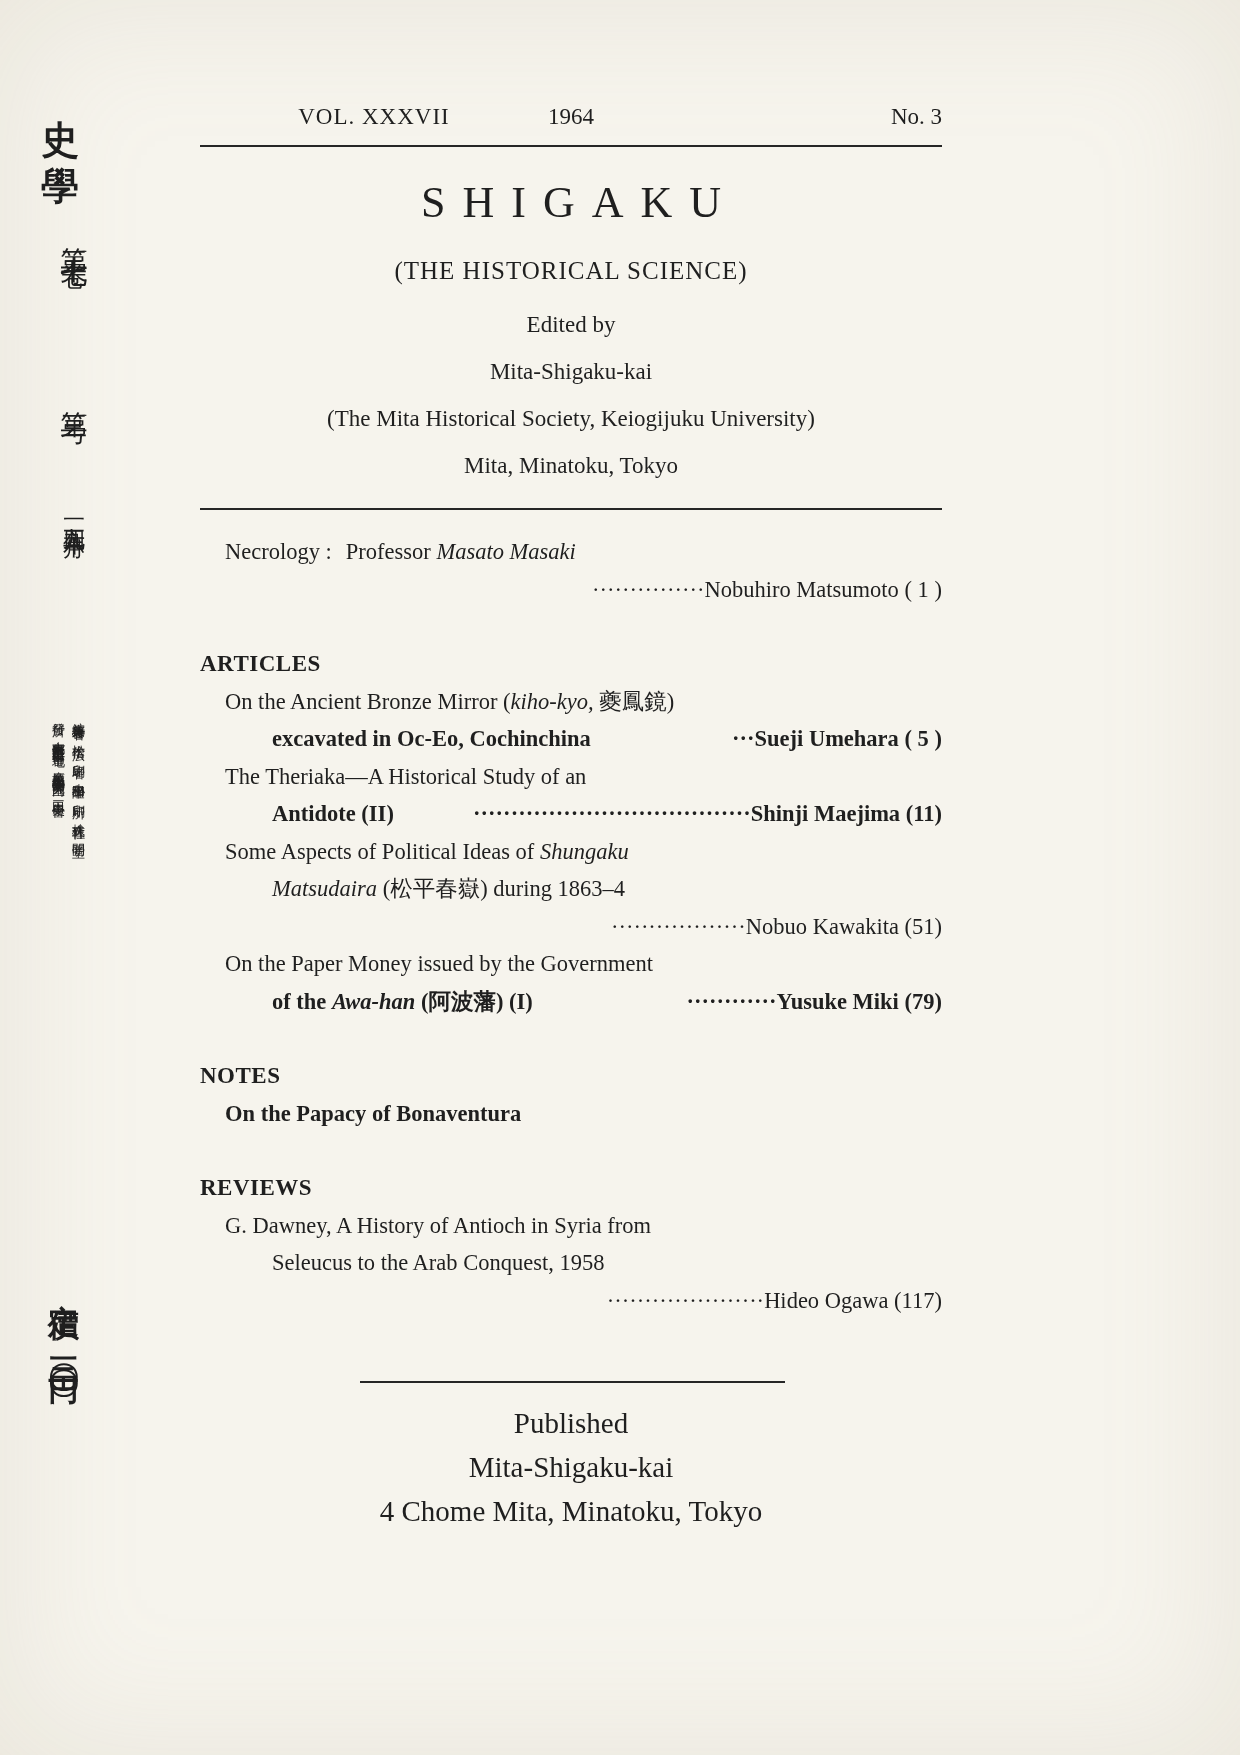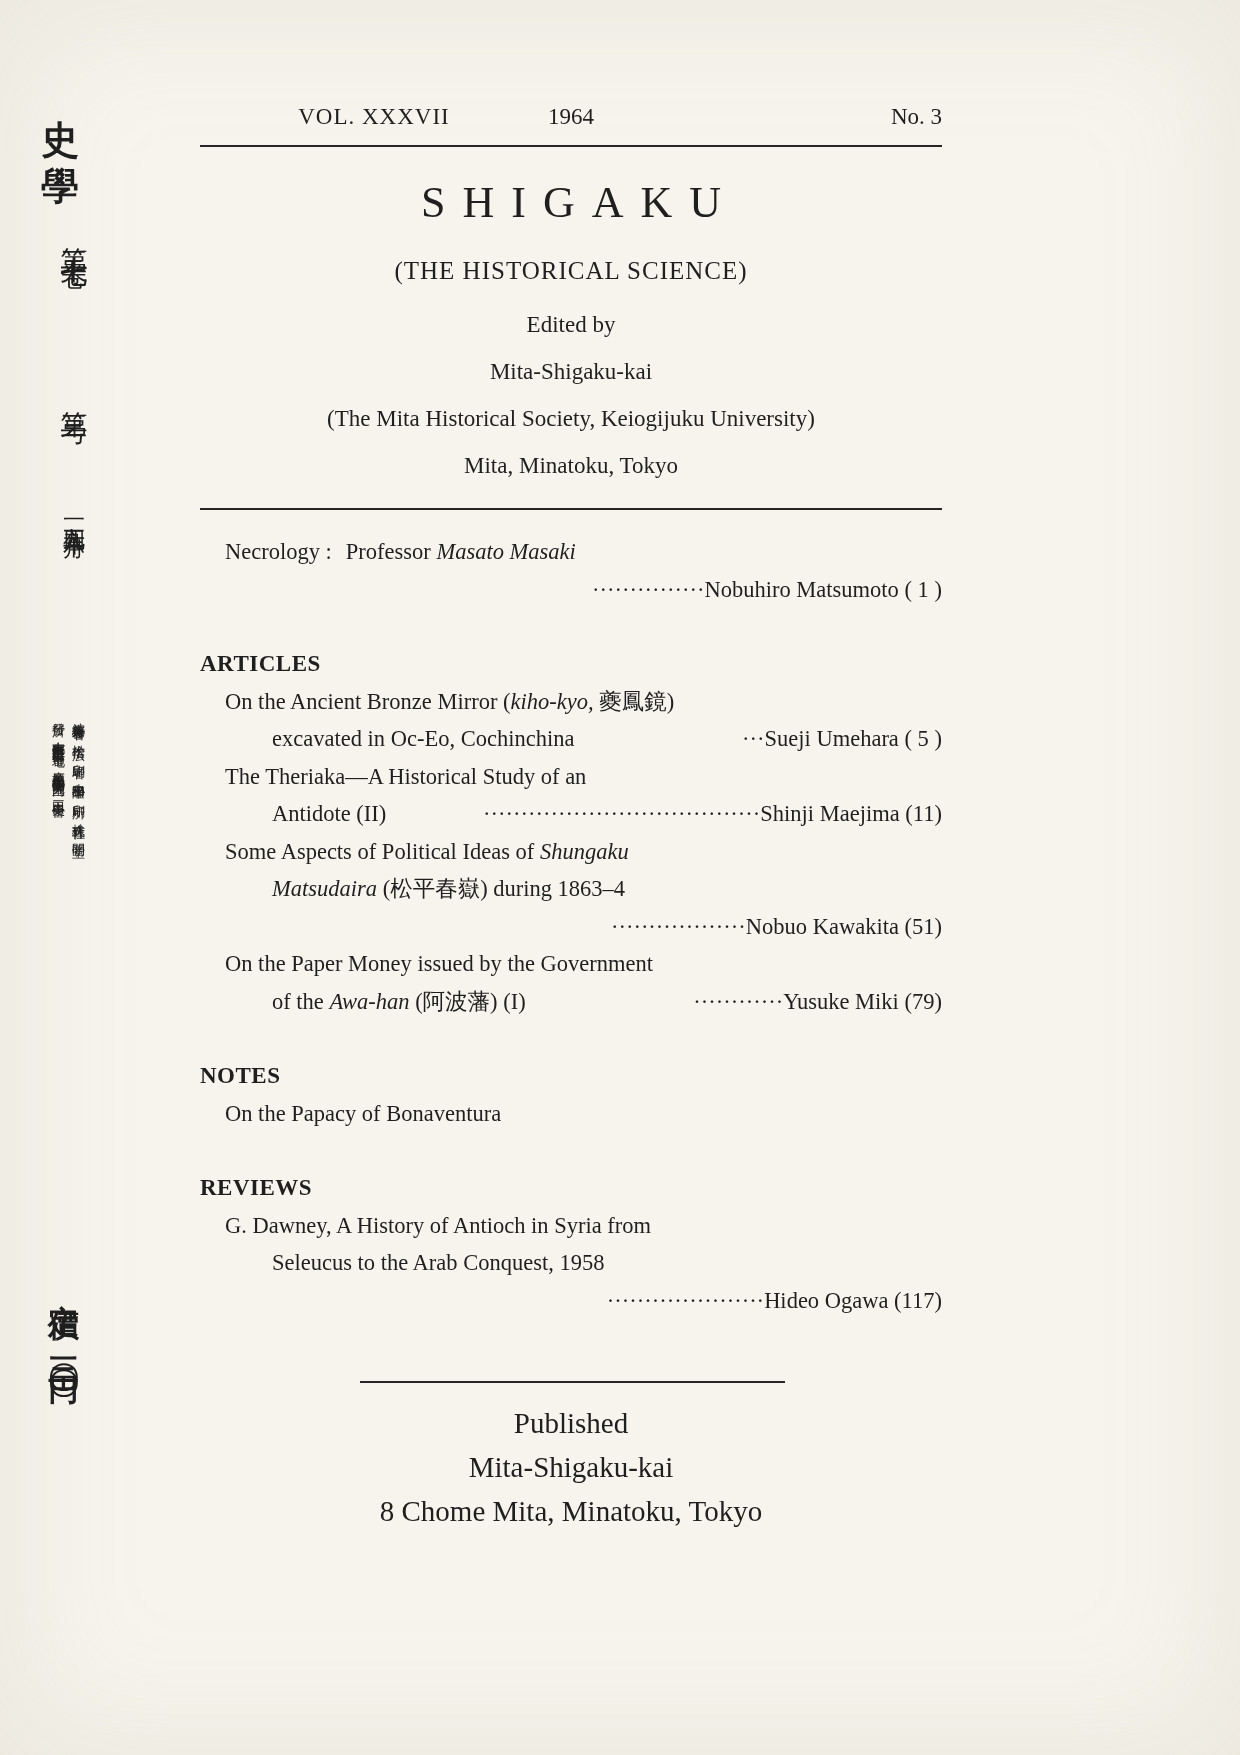--- a/index.html
+++ b/index.html
@@ -44,21 +44,21 @@
   .m-editor{font-size:23px;margin-top:21px;}
   .m-society{font-size:23px;margin-top:21px;}
   .m-city{font-size:23px;margin-top:21px;}
 
   .toc{margin-top:23px;font-size:22.5px;line-height:37.5px;}
   .t-line{white-space:nowrap;}
   .t-ind1{padding-left:25px;}
   .t-ind2{padding-left:72px;}
   .t-right{text-align:right;}
   .t-head{font-weight:bold;font-size:23px;letter-spacing:0.5px;margin-top:37px;}
-  .t-just{display:flex;justify-content:space-between;align-items:center;}
+  .t-just{display:flex;justify-content:space-between;align-items:center;font-weight:bold;}
   .t-just .lft{white-space:nowrap;}
   .t-just .rgt{white-space:nowrap;}
   .it{font-style:italic;}
   .sp14{display:inline-block;width:14px;}
 
   .imprint{text-align:center;font-size:29px;line-height:44px;margin-top:18px;}
 </style>
 </head>
 <body>
 
@@ -136,17 +136,17 @@
       <div class="t-line t-ind2">Seleucus to the Arab Conquest, 1958</div>
       <div class="t-line t-right"><span>·····················</span><span>Hideo Ogawa</span> <span>(117)</span></div>
 
     </section>
 
     <hr class="rule r3">
 
     <footer class="imprint">
       <div>Published</div>
       <div>Mita-Shigaku-kai</div>
-      <div>8 Chome Mita, Minatoku, Tokyo</div>
+      <div>4 Chome Mita, Minatoku, Tokyo</div>
     </footer>
 
   </main>
 </div>
 
 </body></html>

